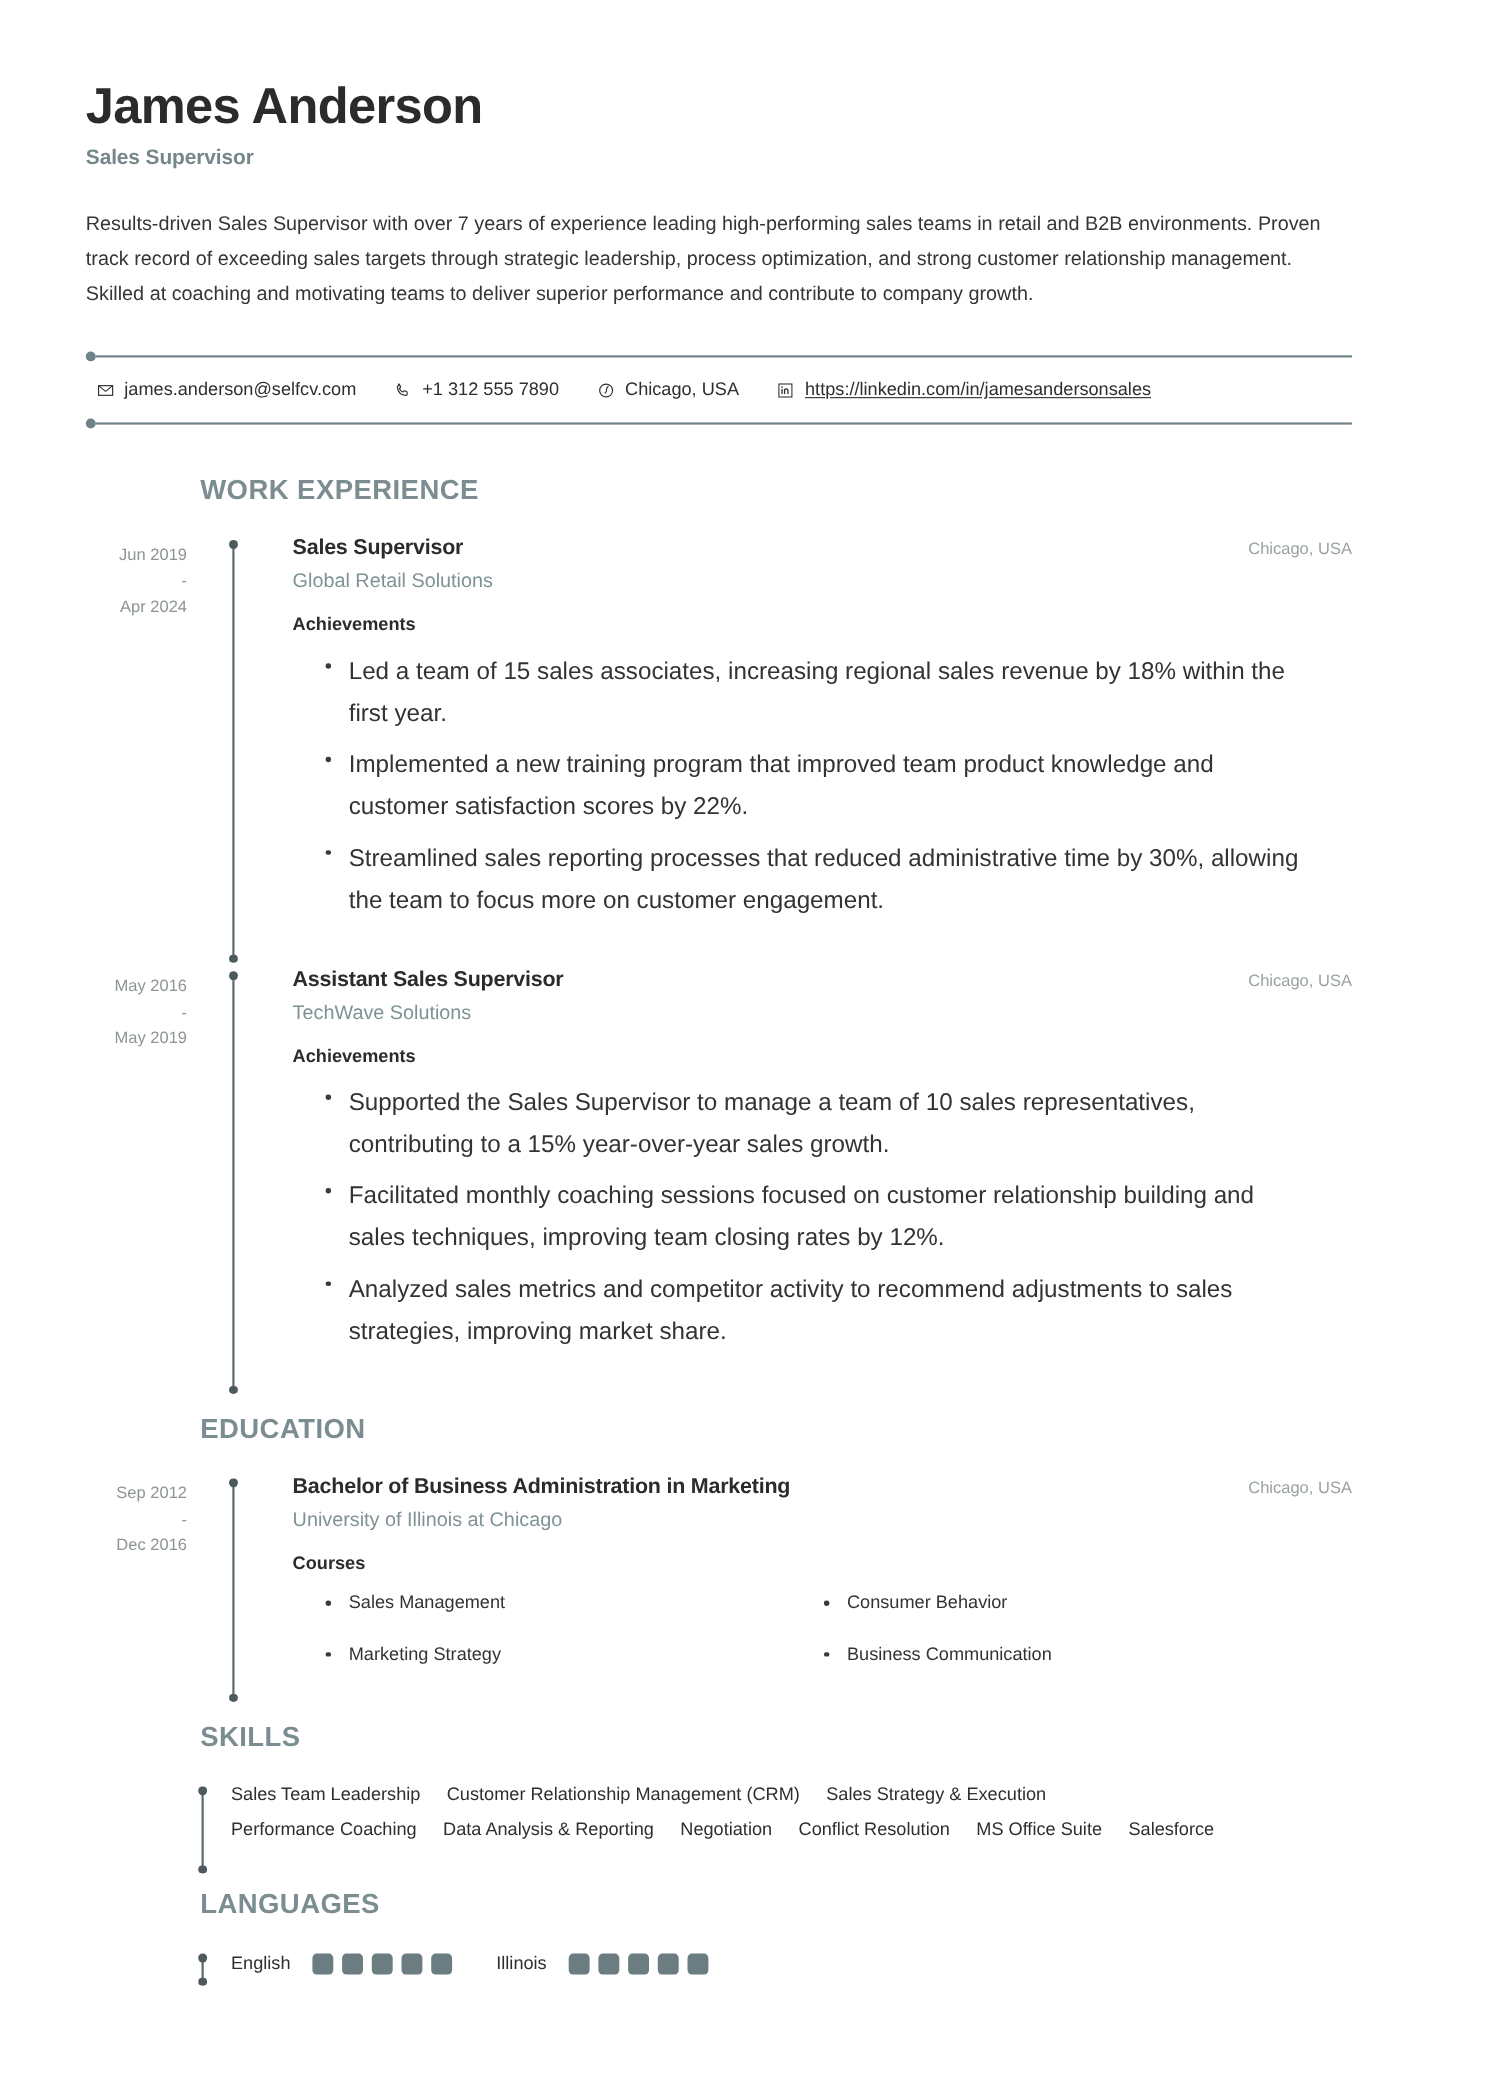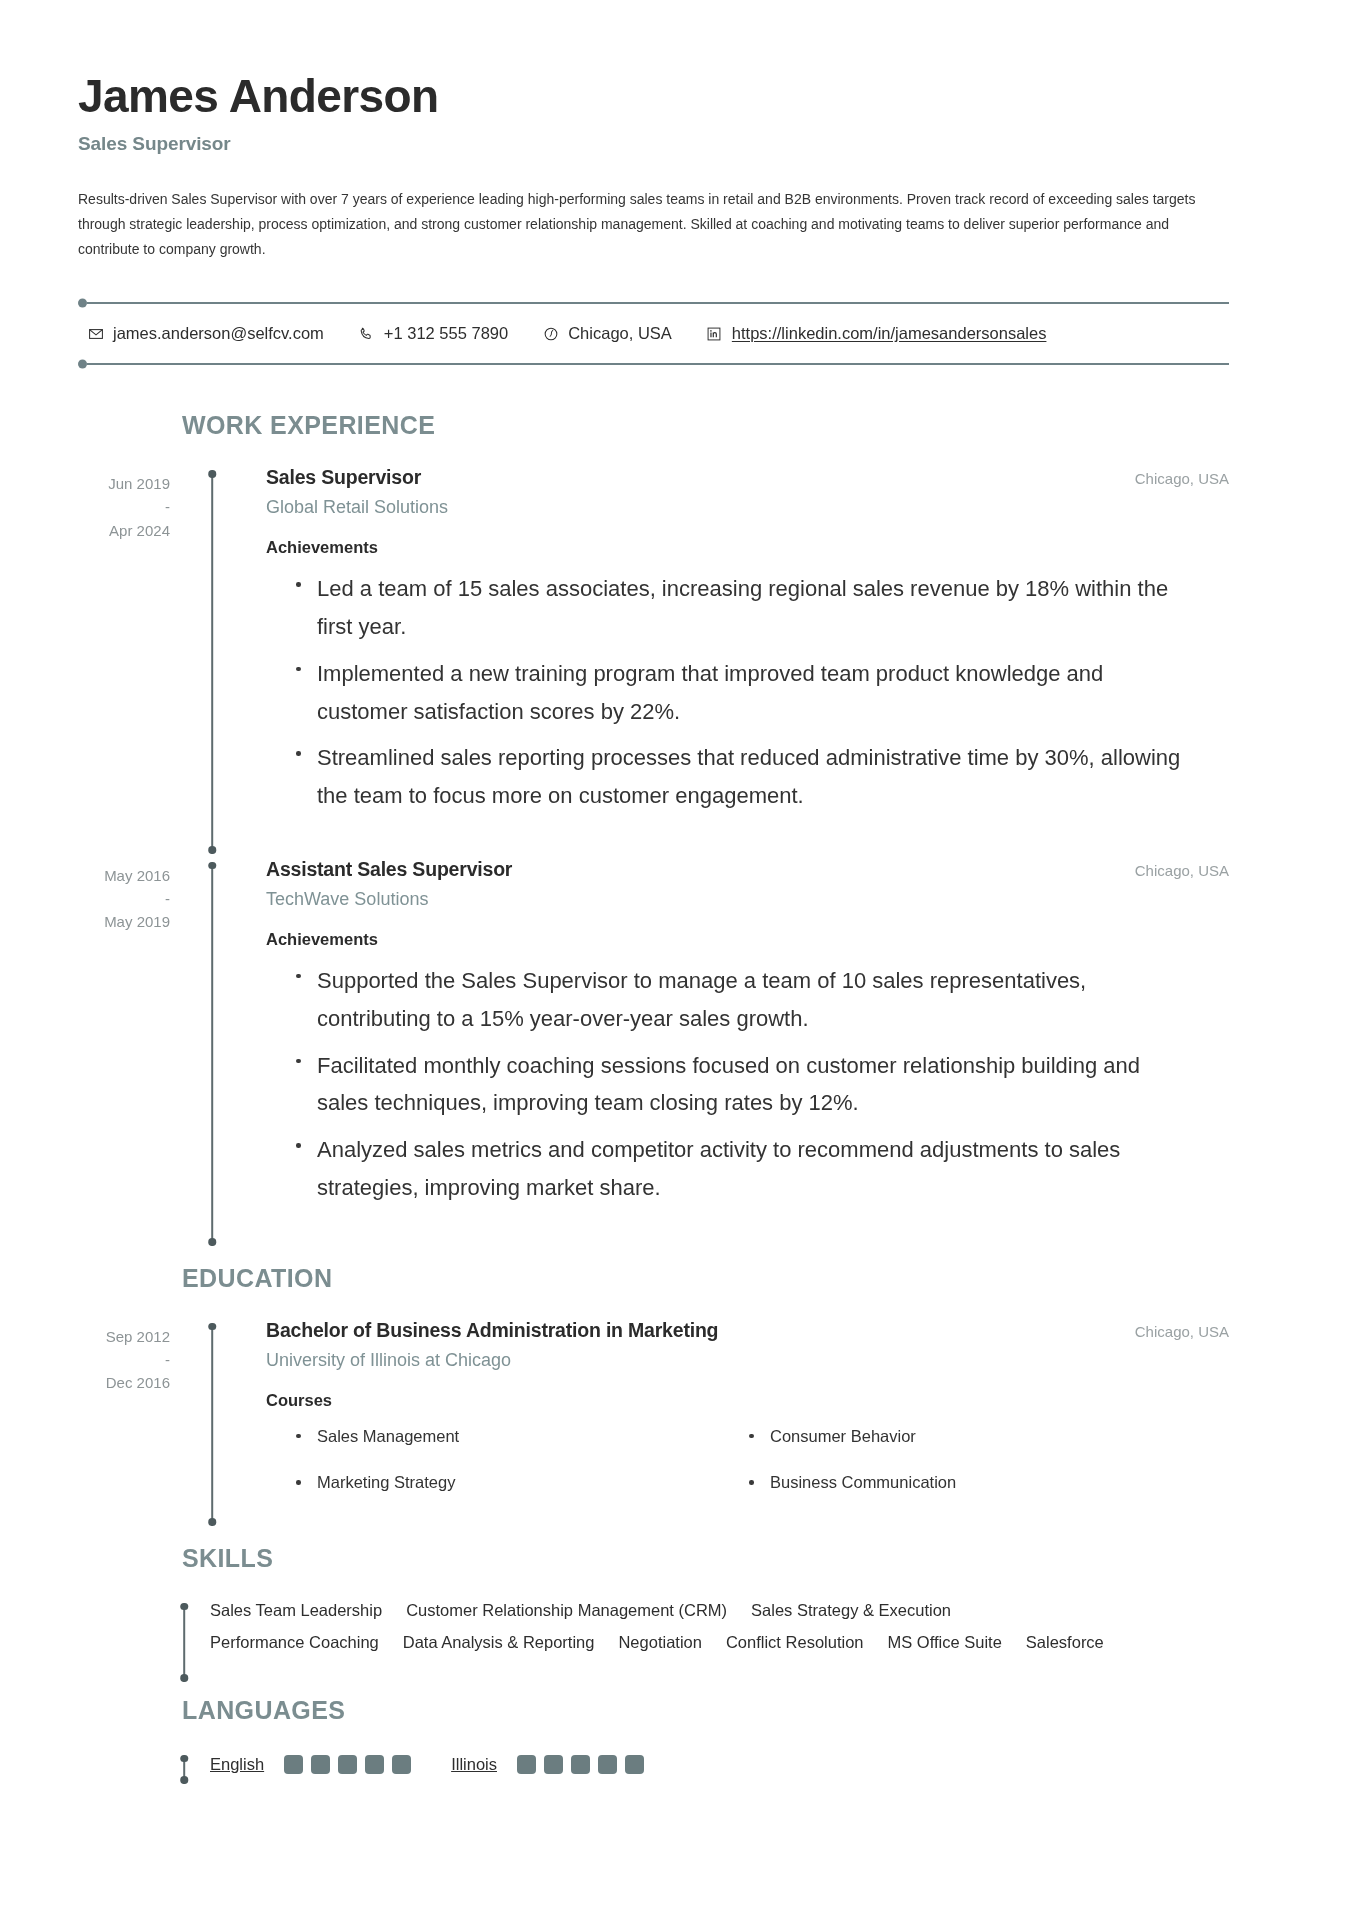--- a/index.html
+++ b/index.html
@@ -30,21 +30,21 @@
     margin-bottom: 13px;
   }
   .job-title {
     font-size: 19px;
     font-weight: 700;
     color: #75878a;
     letter-spacing: -0.1px;
     margin-bottom: 32px;
   }
   .summary {
-    font-size: 14px;
+    font-size: 18px;
     line-height: 1.78;
     color: #353535;
     max-width: 1190px;
     margin-bottom: 40px;
   }
 
   
   .contact-block {
     position: relative;
     padding: 0;
@@ -484,21 +484,21 @@
   <section class="section">
     <h2 class="section-title">LANGUAGES</h2>
 
     <div class="plain-entry">
       <div class="spacer"></div>
       <div class="timeline">
         <span class="line"></span>
         <span class="dot-top"></span>
         <span class="dot-bottom"></span>
       </div>
-      <div class="entry-body" style="padding-bottom:10px;text-decoration:underline;">
+      <div class="entry-body" style="padding-bottom:10px;">
         <div class="langs-wrap">
 
           <div class="lang">
             <span class="lang-name">English</span>
             <span class="lang-dots">
                 <i></i>
                 <i></i>
                 <i></i>
                 <i></i>
                 <i></i>

